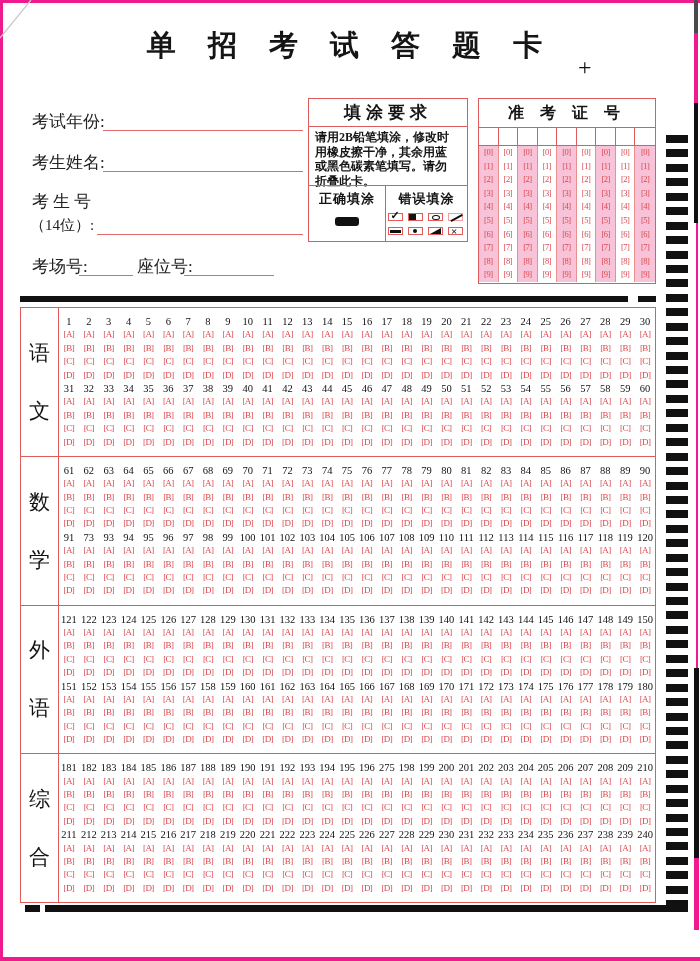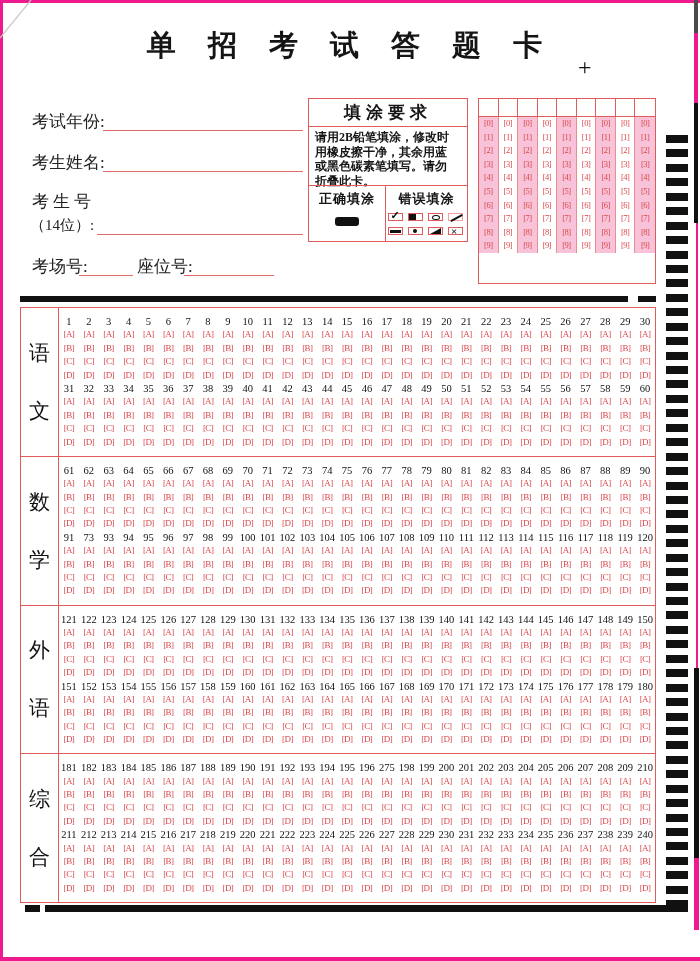--- a/index.html
+++ b/index.html
@@ -171,20 +171,21 @@
             <div class="wm wm-dot"></div>
             <div class="wm wm-triangle"></div>
             <div class="wm wm-cross"></div>
           </span>
       </div>
     </div>
   </div>
 
 
   <div class="tbox">
+    <div class="tbox-head">准 考 证 号</div>
     <div class="t-writein">
         <div class=""></div>
         <div class=""></div>
         <div class=""></div>
         <div class=""></div>
         <div class=""></div>
         <div class=""></div>
         <div class=""></div>
         <div class=""></div>
         <div class=""></div>

